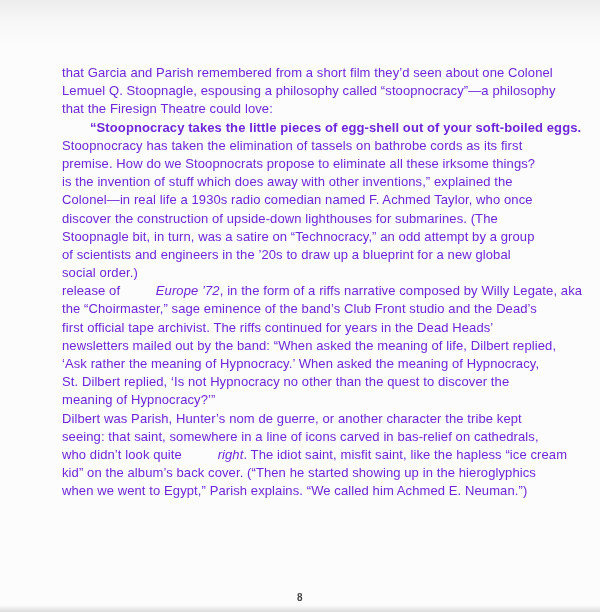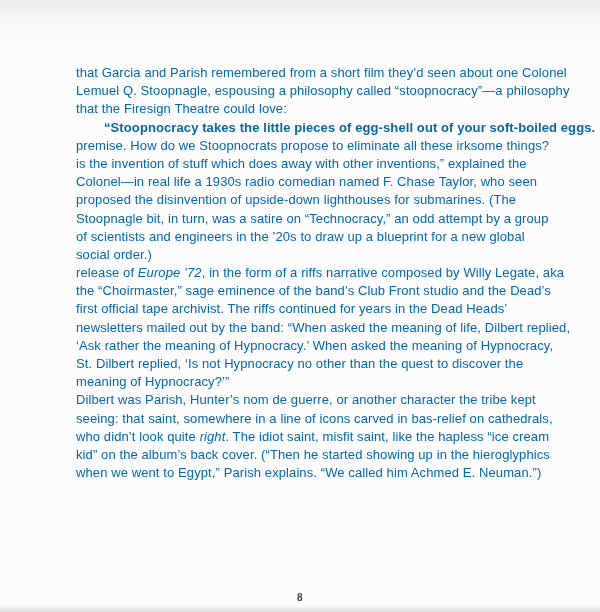--- a/index.html
+++ b/index.html
@@ -29,41 +29,42 @@
   }
   .scan-edge-bottom {
     position: absolute;
     bottom: 0; left: 0; right: 0;
     height: 7px;
     background: linear-gradient(to bottom, rgba(252,252,252,0) 0%, #e2e2e2 85%, #d8d8d8 100%);
     pointer-events: none;
   }
   .text-block {
     position: absolute;
-    left: 76px;
+    left: 62px;
     top: 64px;
     width: 492px;
-    color: #0369a1;
+    color: #6d28d9;
     font-size: 13px;
     line-height: 18.2px;
     letter-spacing: 0.1px;
   }
   .paragraph {
     margin: 0;
   }
   .text-line {
     white-space: nowrap;
     height: 18.2px;
   }
   .text-line.indent {
     padding-left: 28px;
     font-weight: bold;
   }
   .text-line i {
     font-style: italic;
+    margin-left: 32px;
   }
   .page-number {
     position: absolute;
     top: 592px;
     left: 0;
     right: 0;
     text-align: center;
     font-size: 10px;
     font-weight: 600;
     color: #474747;
@@ -78,24 +79,25 @@
   <div class="scan-edge-bottom"></div>
 
   <div class="text-block" id="page-text">
       <div class="paragraph">
         <div class="text-line"><span>that Garcia and Parish remembered from a short film they’d seen about one Colonel</span></div>
         <div class="text-line"><span>Lemuel Q. Stoopnagle, espousing a philosophy called “stoopnocracy”—a philosophy</span></div>
         <div class="text-line"><span>that the Firesign Theatre could love:</span></div>
       </div>
       <div class="paragraph">
         <div class="text-line indent"><span>“Stoopnocracy takes the little pieces of egg-shell out of your soft-boiled eggs.</span></div>
+        <div class="text-line"><span>Stoopnocracy has taken the elimination of tassels on bathrobe cords as its first</span></div>
         <div class="text-line"><span>premise. How do we Stoopnocrats propose to eliminate all these irksome things?</span></div>
         <div class="text-line"><span>is the invention of stuff which does away with other inventions,” explained the</span></div>
-        <div class="text-line"><span>Colonel—in real life a 1930s radio comedian named F. Chase Taylor, who seen</span></div>
-        <div class="text-line"><span>proposed the disinvention of upside-down lighthouses for submarines. (The</span></div>
+        <div class="text-line"><span>Colonel—in real life a 1930s radio comedian named F. Achmed Taylor, who once</span></div>
+        <div class="text-line"><span>discover the construction of upside-down lighthouses for submarines. (The</span></div>
         <div class="text-line"><span>Stoopnagle bit, in turn, was a satire on “Technocracy,” an odd attempt by a group</span></div>
         <div class="text-line"><span>of scientists and engineers in the ’20s to draw up a blueprint for a new global</span></div>
         <div class="text-line"><span>social order.)</span></div>
       </div>
       <div class="paragraph">
         <div class="text-line"><span>release of </span><i>Europe ’72</i><span>, in the form of a riffs narrative composed by Willy Legate, aka</span></div>
         <div class="text-line"><span>the “Choirmaster,” sage eminence of the band’s Club Front studio and the Dead’s</span></div>
         <div class="text-line"><span>first official tape archivist. The riffs continued for years in the Dead Heads’</span></div>
         <div class="text-line"><span>newsletters mailed out by the band: “When asked the meaning of life, Dilbert replied,</span></div>
         <div class="text-line"><span>‘Ask rather the meaning of Hypnocracy.’ When asked the meaning of Hypnocracy,</span></div>

